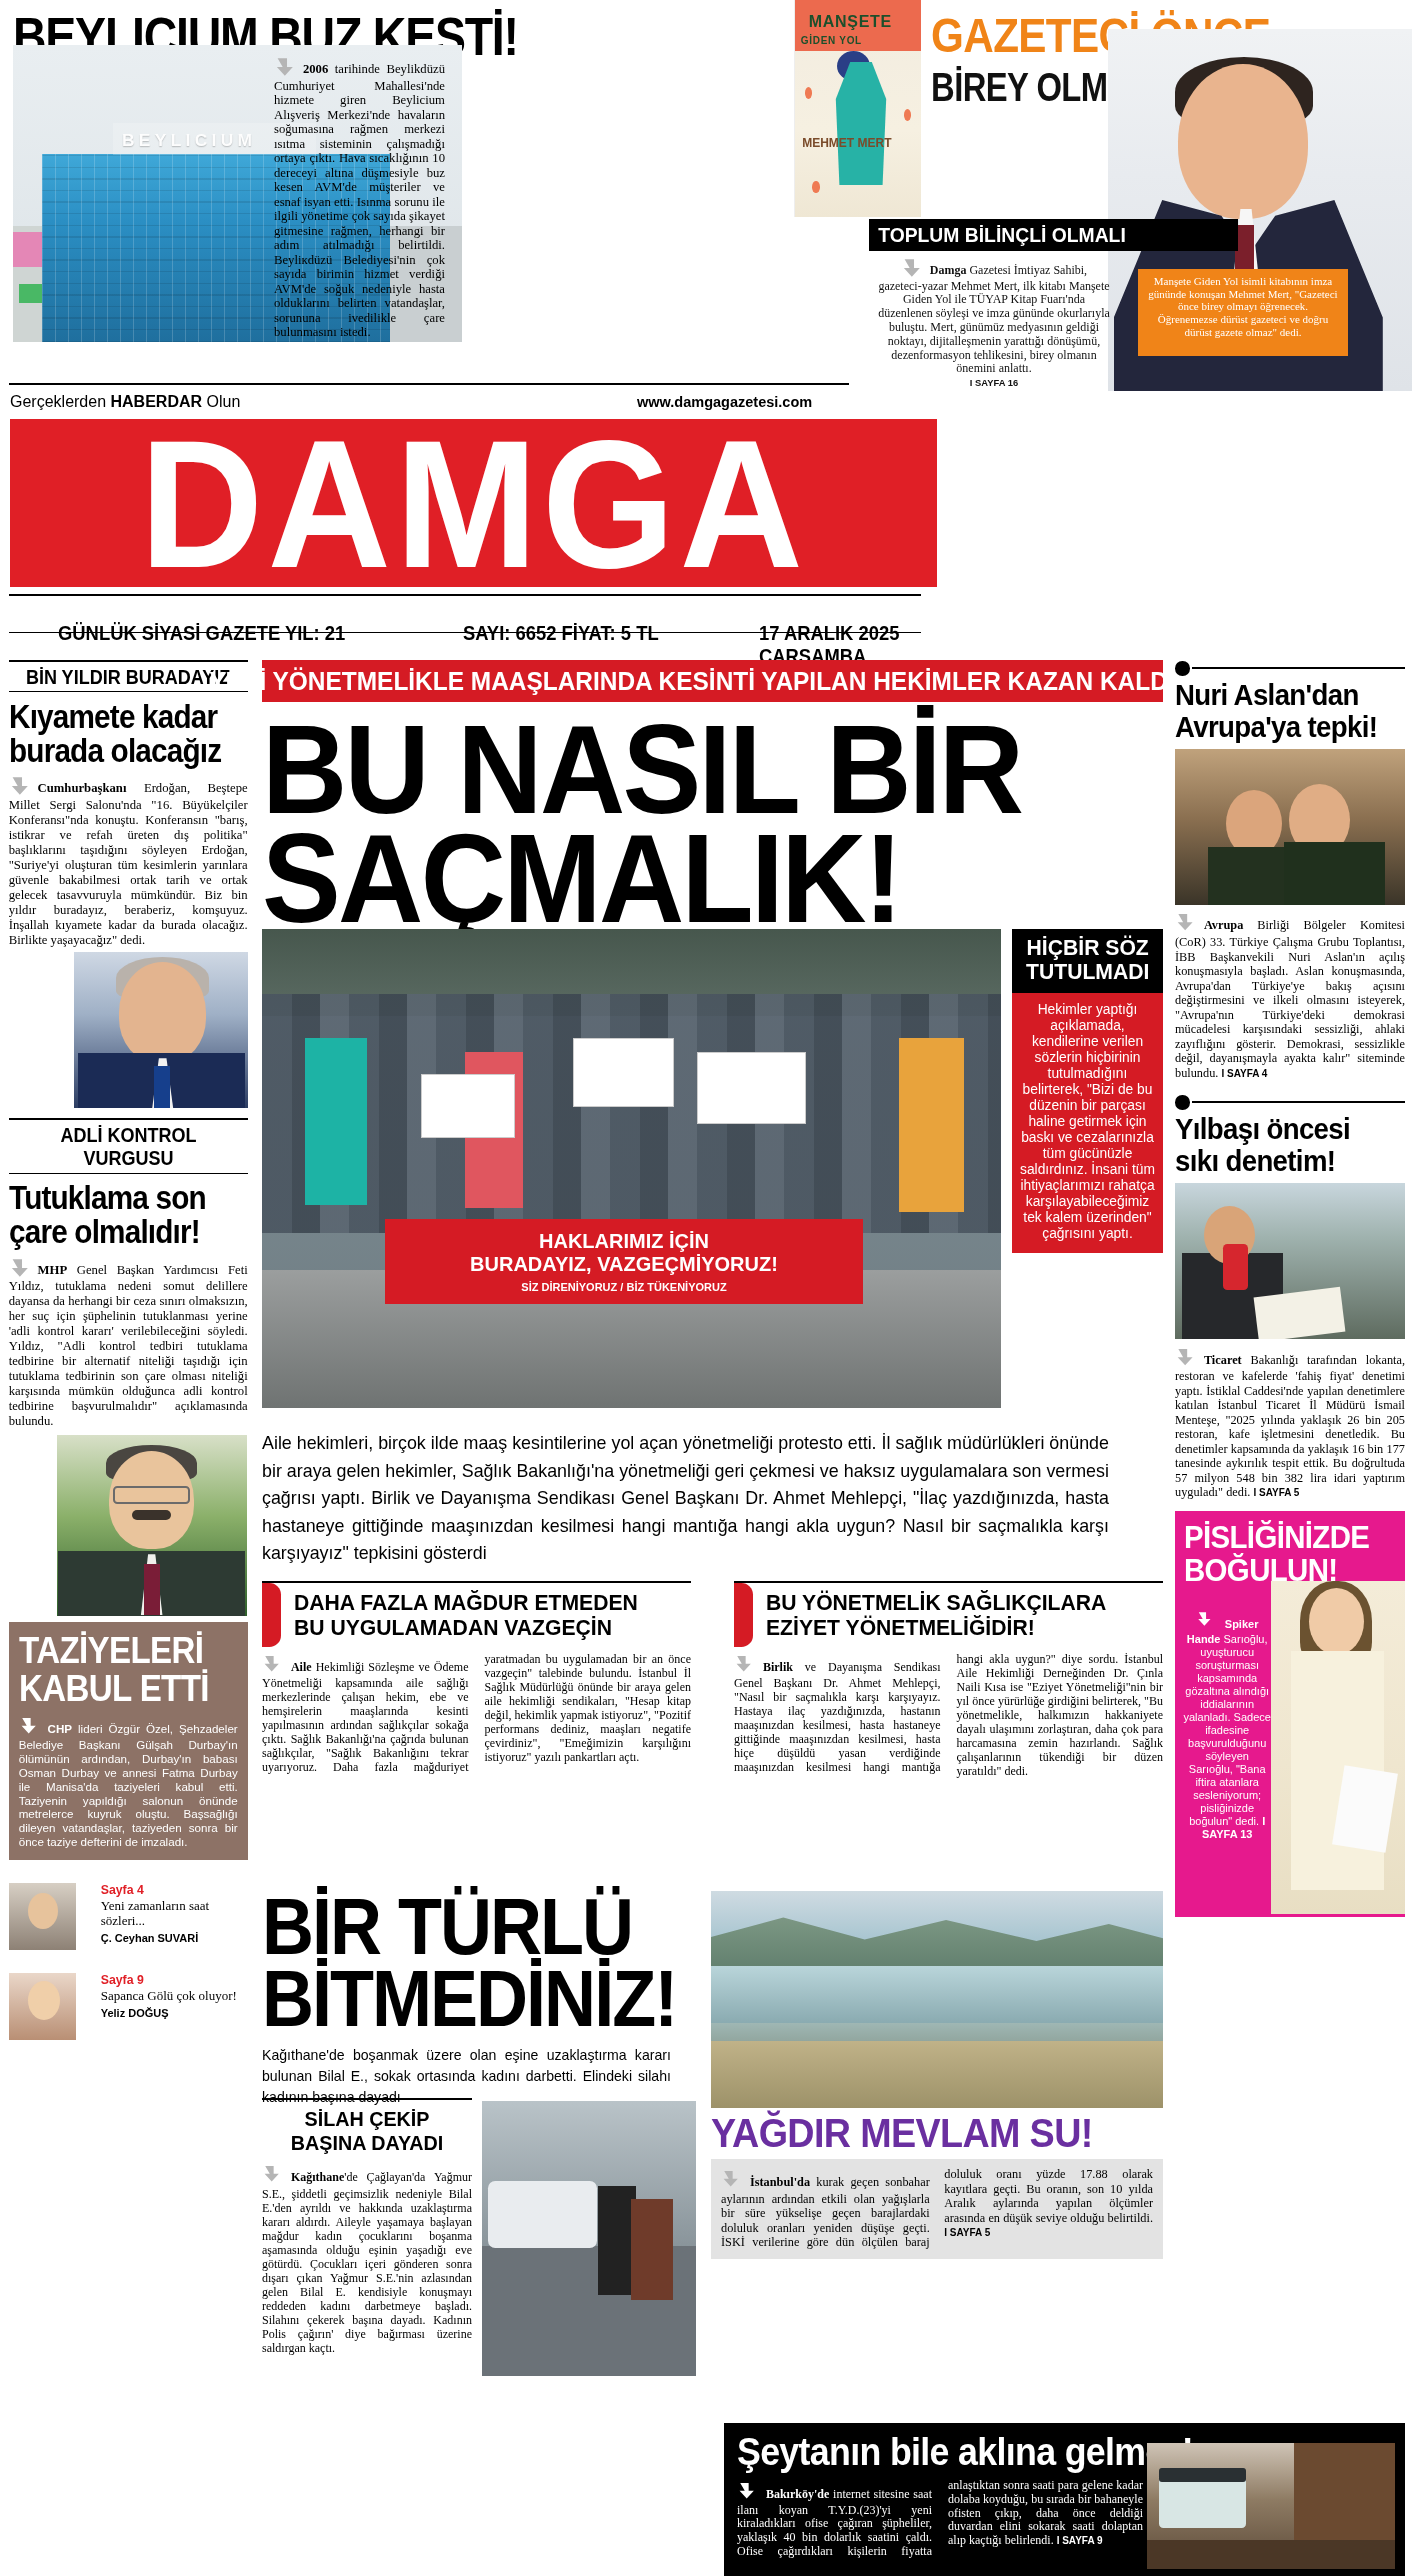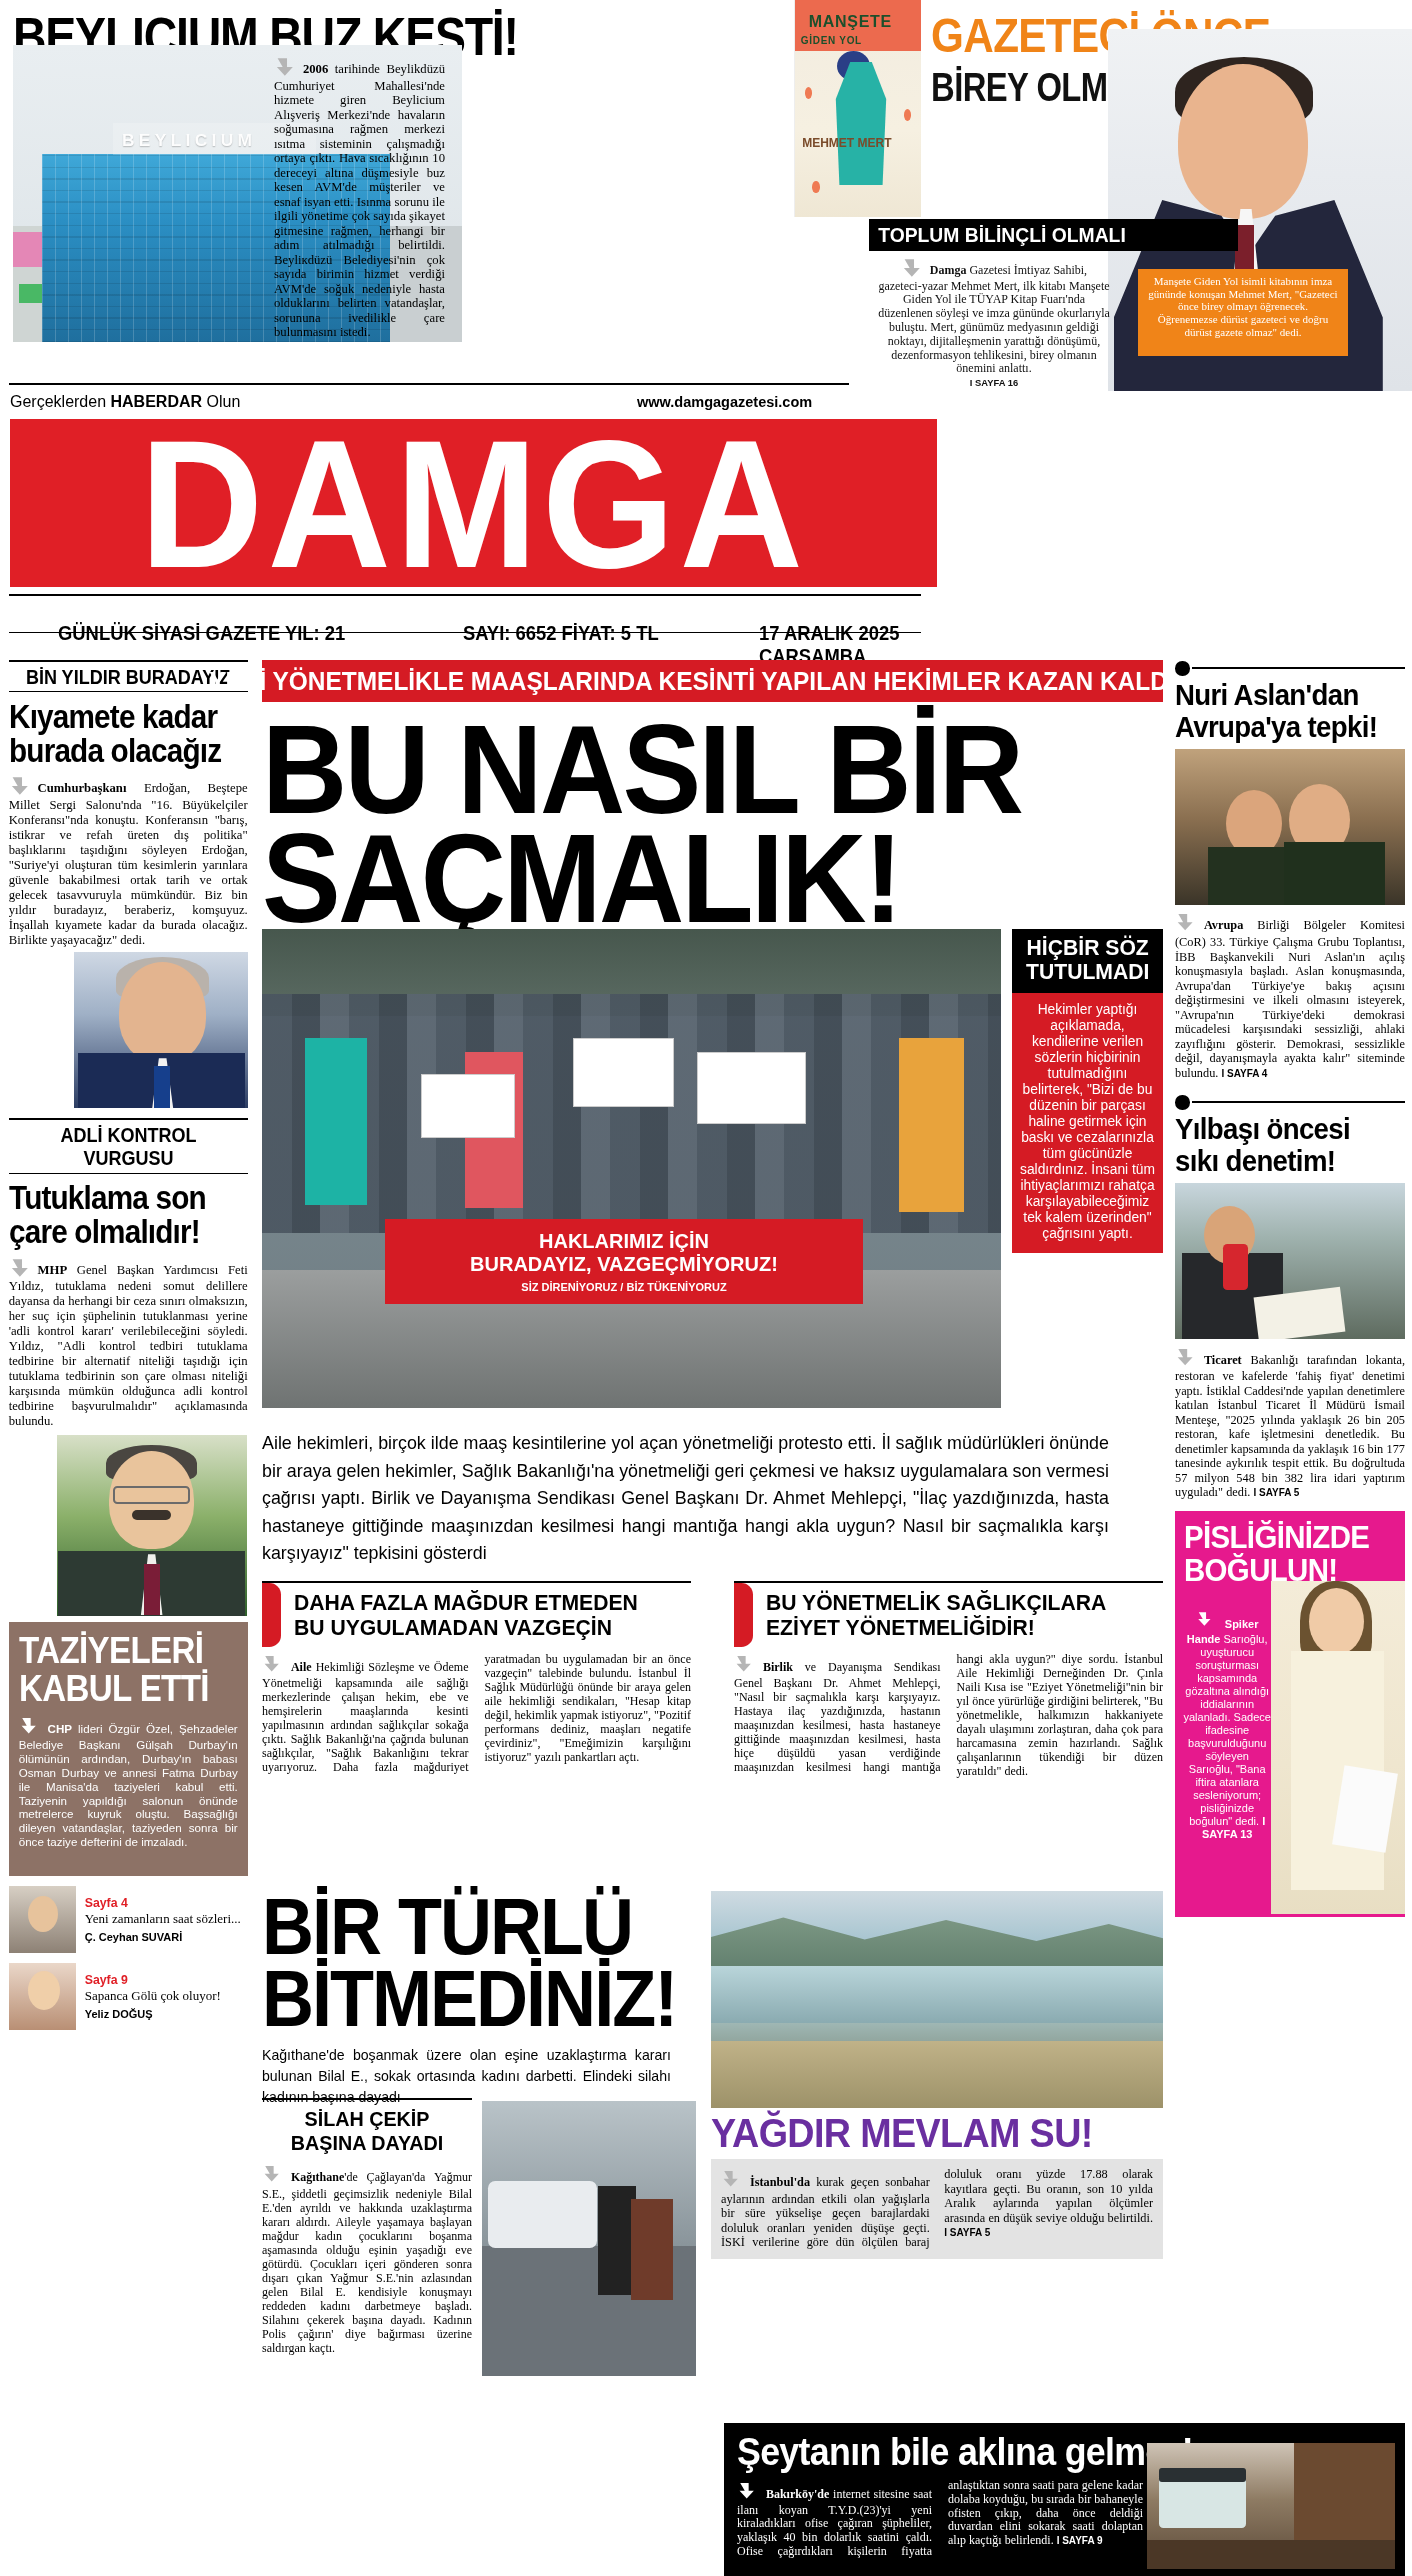--- a/index.html
+++ b/index.html
@@ -180,31 +180,31 @@
   }
   #feti-photo .hd { position:absolute; left:52px; top:16px; width:85px; height:98px; border-radius:50% 50% 45% 45%; background:#e9c49c;}
   #feti-photo .hr { position:absolute; left:49px; top:10px; width:91px; height:36px; border-radius:50% 50% 22% 22%; background:#4a4641;}
   #feti-photo .ms { position:absolute; left:75px; top:75px; width:39px; height:10px; border-radius:5.8px; background:#3a322b;}
   #feti-photo .gl { position:absolute; left:56px; top:51px; width:77px; height:17.4px; border:2.2px solid #6b6b6b; border-radius:4.3px;}
   #feti-photo .st { position:absolute; left:1.4px; top:116px; width:187px; height:67px; background:#2d3a33;}
   #feti-photo .sh { position:absolute; left:77px; top:119px; width:36px; height:61px; background:#f0f0ec; clip-path:polygon(40% 0,60% 0,80% 100%,20% 100%);}
   #feti-photo .ti { position:absolute; left:87px; top:129px; width:16px; height:51px; background:#7a1d37;}
 
   #taziye-box {
-    margin-top:5.8px; width:239px; background:#8d7266; color:#fff; padding:10px 10px 27px;
+    margin-top:5.8px; width:239px; background:#8d7266; color:#fff; padding:10px 10px 11px;
   }
   #taziye-box .t {
     font-family:"Liberation Sans",sans-serif; font-weight:bold; font-size:36px; line-height:38px;
     letter-spacing:-0.7px;
   }
   #taziye-box .t span { display:block; transform:scaleX(.92); transform-origin:left center;}
   #taziye-box .bd { font-family:"Liberation Sans",sans-serif; font-size:11.6px; line-height:13.8px; text-align:justify; margin-top:5.8px;}
   #taziye-box .bd b { font-weight:bold;}
 
-  .mini-item { display:flex; gap:9px; margin-top:10px; align-items:center; }
+  .mini-item { display:flex; gap:25px; margin-top:23px; align-items:flex-start; }
   .mini-item .thumb { width:67px; height:67px; flex:0 0 67px; overflow:hidden; }
   .mini-item .mi-txt { flex:1; }
   .mini-item .mi-sayfa { font-family:"Liberation Sans",sans-serif; font-weight:bold; color:#E01F26; font-size:12.3px;}
   .mini-item .mi-title { font-size:13px; line-height:15px; margin-top:1.4px;}
   .mini-item .mi-author { font-family:"Liberation Sans",sans-serif; font-weight:bold; font-size:11px; margin-top:4.3px;}
   #thumb1 { background:linear-gradient(180deg,#d7cfc4,#8d8175); position:relative;}
   #thumb1::after { content:""; position:absolute; left:19px; top:10px; width:30px; height:36px; border-radius:50%; background:#e7c39c;}
   #thumb2 { background:linear-gradient(180deg,#ead7c9,#b98f74); position:relative;}
   #thumb2::after { content:""; position:absolute; left:19px; top:8.7px; width:32px; height:39px; border-radius:50%; background:#f0cfa9;}
 

